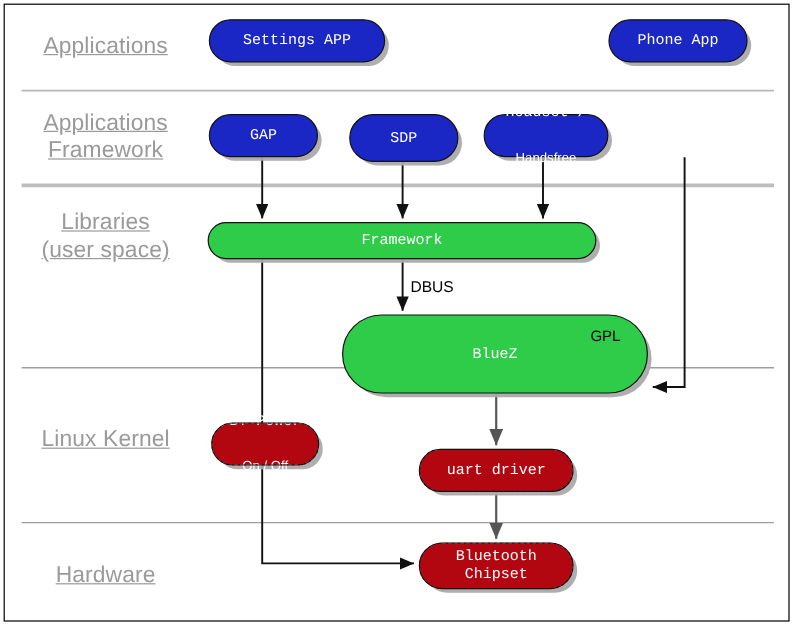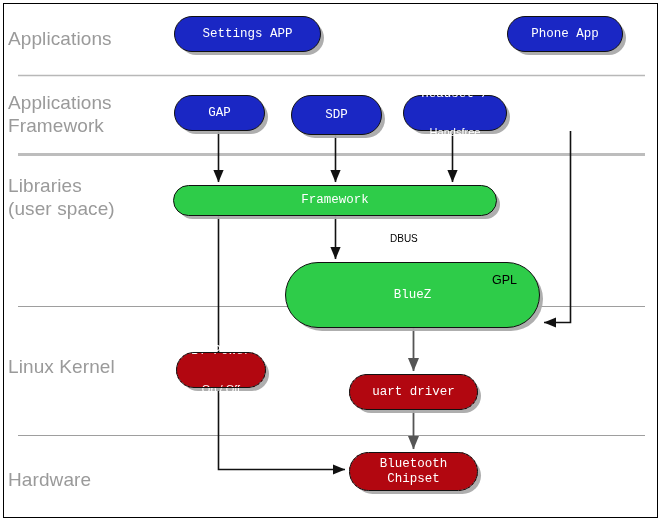--- a/index.html
+++ b/index.html
@@ -31,24 +31,25 @@
     left: 0;
     top: 0;
     width: 663px;
     height: 523px;
   }
   .layer-label {
     position: absolute;
     color: #9a9a9a;
     font-size: 19px;
     line-height: 23px;
-    text-align: left;
+    text-align: center;
     width: 160px;
     left: 8px;
     letter-spacing: 0.1px;
+    text-decoration: underline;
   }
   .node {
     position: absolute;
     box-sizing: border-box;
     display: flex;
     flex-direction: column;
     align-items: center;
     justify-content: center;
     color: #ffffff;
     text-align: center;
@@ -75,23 +76,22 @@
   .node.green .l1 { font-size: 12.5px; }
   .corner-tag {
     position: absolute;
     color: #000000;
     font-size: 12.5px;
     line-height: 14px;
   }
   .edge-label {
     position: absolute;
     color: #000000;
-    font-size: 10px;
+    font-size: 13px;
     line-height: 14px;
-    margin-left: 48px;
   }
 </style>
 </head>
 <body>
 
 <div id="diagram">
 
   <div class="frame"></div>
 
   <svg class="wires" viewBox="0 0 663 523">

